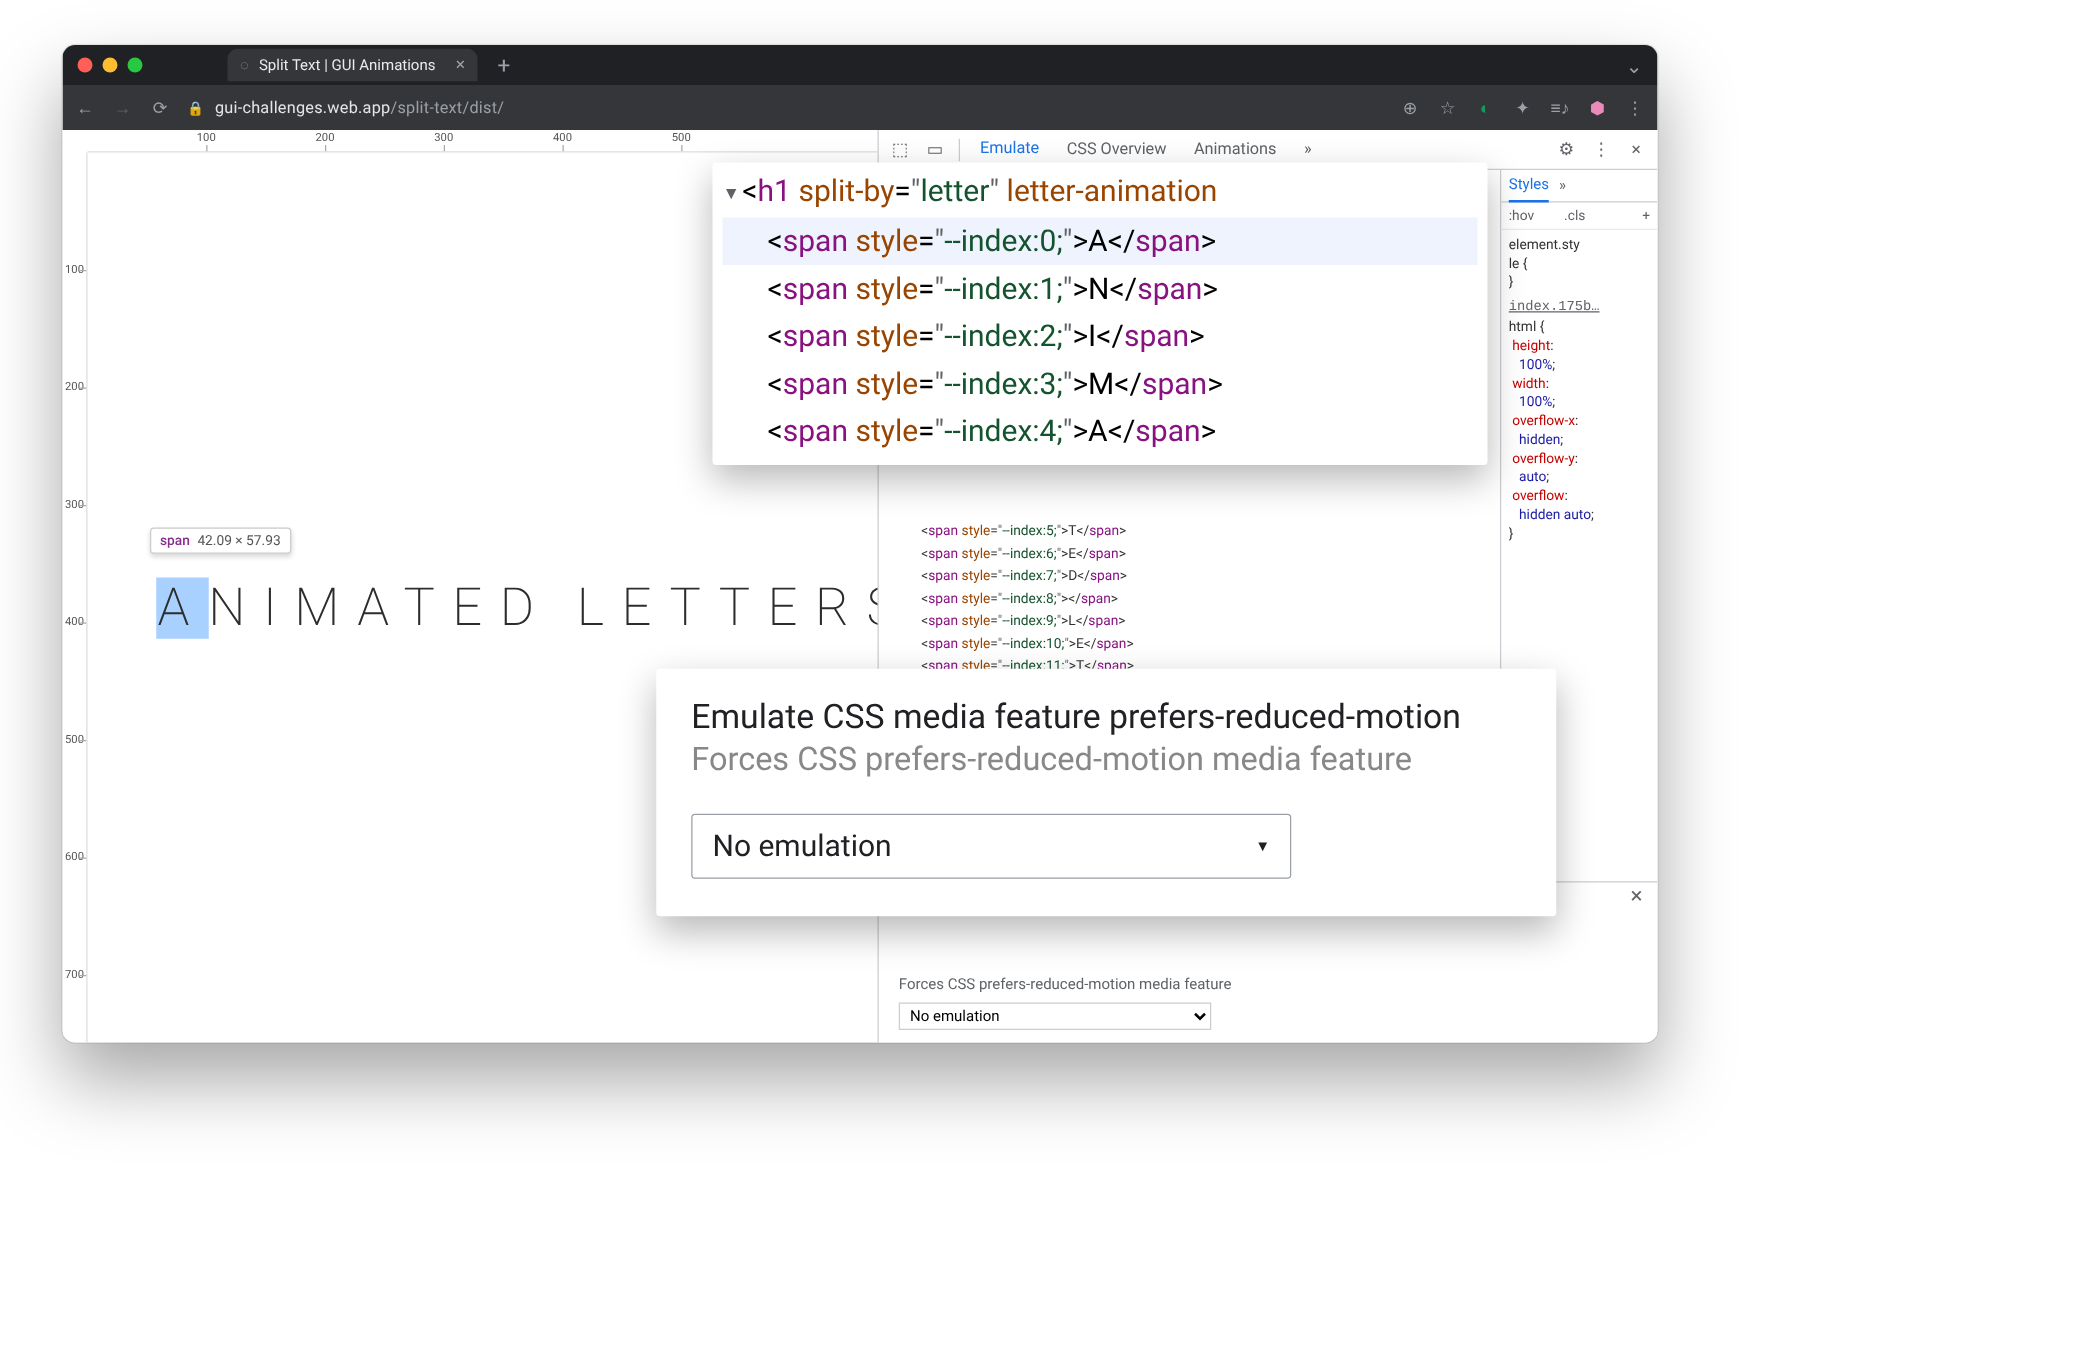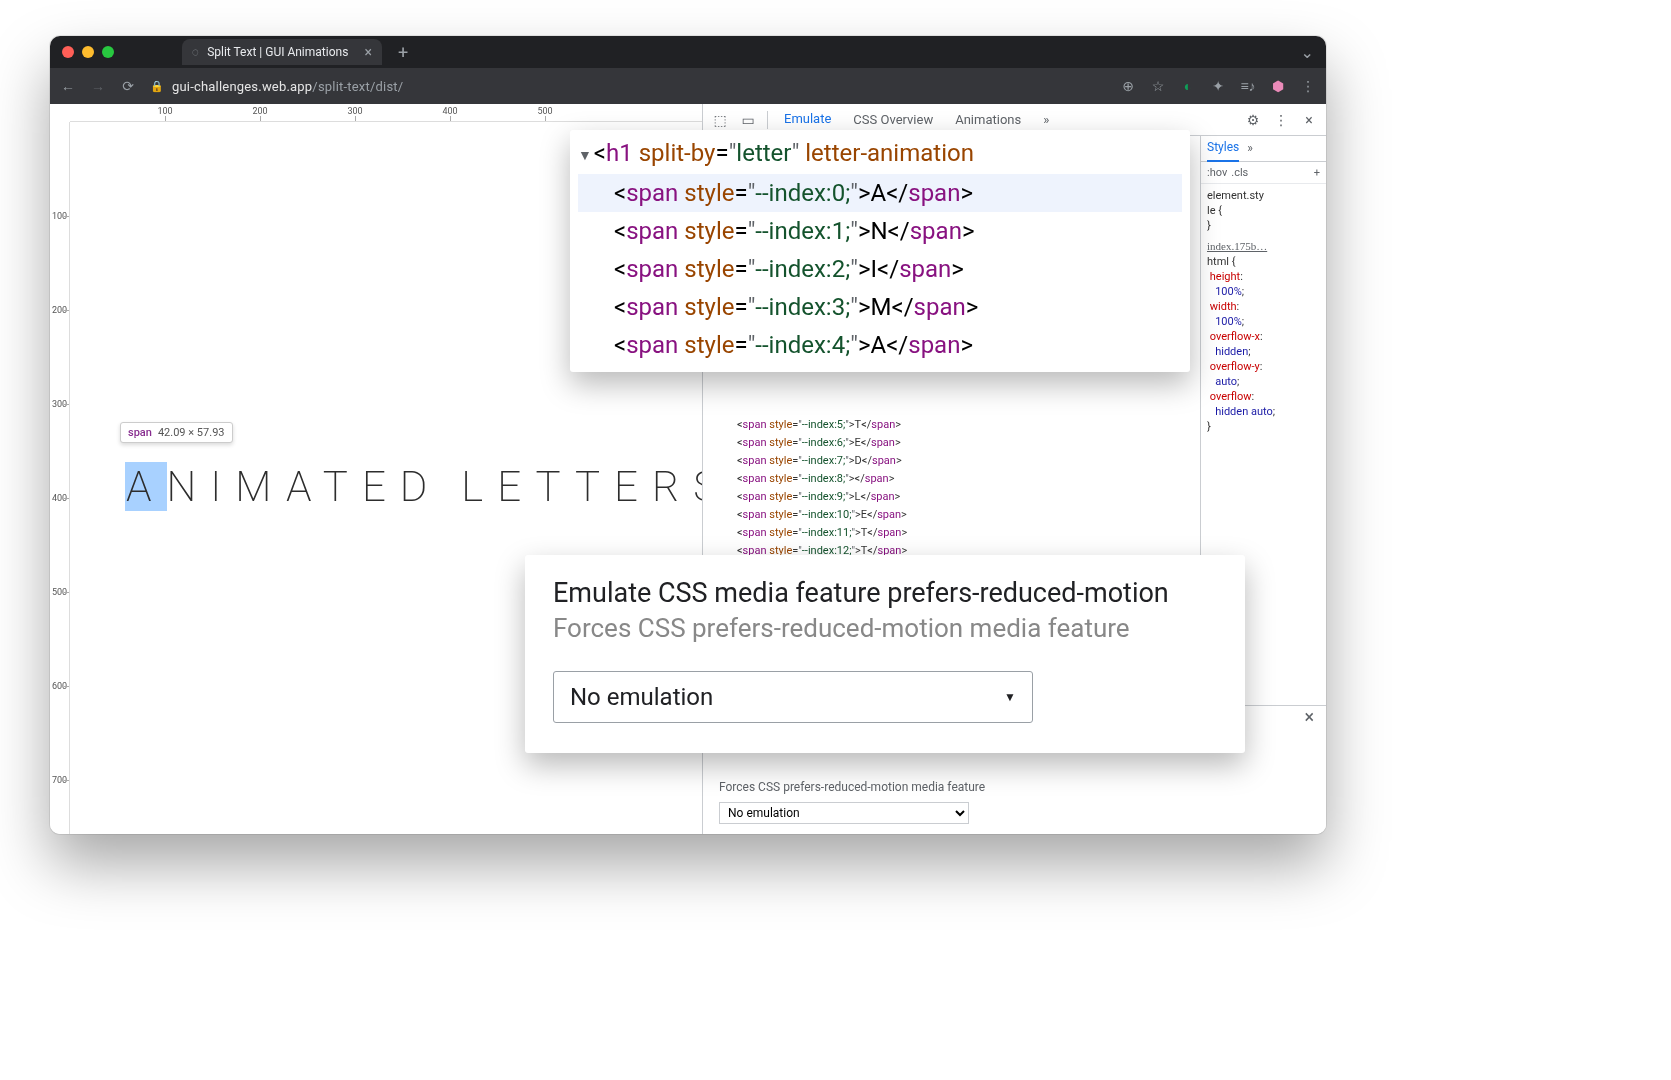--- a/index.html
+++ b/index.html
@@ -45,35 +45,35 @@
   .dt-tab{padding:0 10px;height:32px;display:flex;align-items:center;color:#5f6368;font-size:13px}
   .dt-tab.active{color:#1a73e8;border-bottom:2px solid#1a73e8}
   .dt-tabs .spacer{flex:1}
   .dt-body{flex:1;display:flex;overflow:hidden}
   .dt-elements{flex:1;overflow:hidden;font-family:Menlo,Consolas,monospace;font-size:11px;line-height:18px;padding:4px 0 0 6px;position:relative}
   .dt-elements .row{white-space:nowrap;padding-left:28px}
   .pnk{color:#881280}.brn{color:#994500}.blu{color:#14532d}.gry{color:#5f6368}
   .dt-styles{flex:0 0 126px;border-left:1px solid#cacdd1;font-family:Menlo,Consolas,monospace;font-size:11px;line-height:15px;overflow:hidden}
   .dt-styles .stabs{height:26px;display:flex;align-items:center;border-bottom:1px solid#cacdd1;padding:0 6px;gap:8px;font-family:-apple-system,sans-serif;font-size:12px;color:#5f6368}
   .dt-styles .stabs .active{color:#1a73e8;border-bottom:2px solid#1a73e8;height:26px;display:flex;align-items:center}
-  .dt-styles .filterbar{display:flex;align-items:center;gap:4px;padding:3px 6px;border-bottom:1px solid#e8eaed;color:#5f6368;font-family:-apple-system,sans-serif}
+  .dt-styles .filterbar{display:flex;align-items:center;gap:24px;padding:3px 6px;border-bottom:1px solid#e8eaed;color:#5f6368;font-family:-apple-system,sans-serif}
   .dt-styles .rules{padding:4px 6px}
   .dt-styles .prop{color:#c80000}.dt-styles .val{color:#1a1aa6}
-  .dt-styles .lnk{color:#5f6368;text-decoration:underline;font-family:Liberation Serif, serif}
+  .dt-styles .lnk{color:#5f6368;text-decoration:underline;font-family:Liberation Mono, monospace}
   .dt-bottom{border-top:1px solid#cacdd1;padding:10px 16px;display:flex;flex-direction:column;gap:8px;position:relative}
   .dt-bottom .close{position:absolute;right:12px;top:0px;color:#5f6368;font-size:18px}
   .dt-bottom .lbl{font-size:12px;color:#5f6368}
   .dt-bottom select{width:250px;height:22px;border:1px solid#cacdd1;background:#fff;font-size:12px;padding:0 4px}
   
   .zoom1{position:absolute;top:130px;left:570px;width:620px;background:#fff;box-shadow:0 12px 30px rgba(0,0,0,.28);border-radius:3px;padding:4px 8px 8px;font-family:Menlo,Consolas,monospace;font-size:24px;line-height:38px}
   .zoom1 .arrow{color:#5f6368;font-size:14px;display:inline-block;vertical-align:middle;margin-right:2px}
   .zoom1 .row{white-space:nowrap}
   .zoom1 .row.indent{padding-left:36px}
   .zoom1 .row.sel{background:#eef3fd}
-  .zoom2{position:absolute;top:555px;left:525px;width:720px;background:#fff;box-shadow:0 12px 30px rgba(0,0,0,.28);border-radius:3px;padding:22px 28px 30px;font-size:26px;color:#333}
+  .zoom2{position:absolute;top:535px;left:525px;width:720px;background:#fff;box-shadow:0 12px 30px rgba(0,0,0,.28);border-radius:3px;padding:22px 28px 30px;font-size:26px;color:#333}
   .zoom2 .title{font-size:27px;color:#202124;margin-bottom:4px}
   .zoom2 .sub{font-size:26px;color:#888;margin-bottom:28px}
   .zoom2 .sel{border:1px solid#9aa0a6;border-radius:3px;height:52px;display:flex;align-items:center;padding:0 16px;font-size:24px;color:#202124;width:480px;justify-content:space-between}
   .zoom2 .sel .car{font-size:12px}
 </style>
 </head>
 <body>
 
 <div class="window">
 

